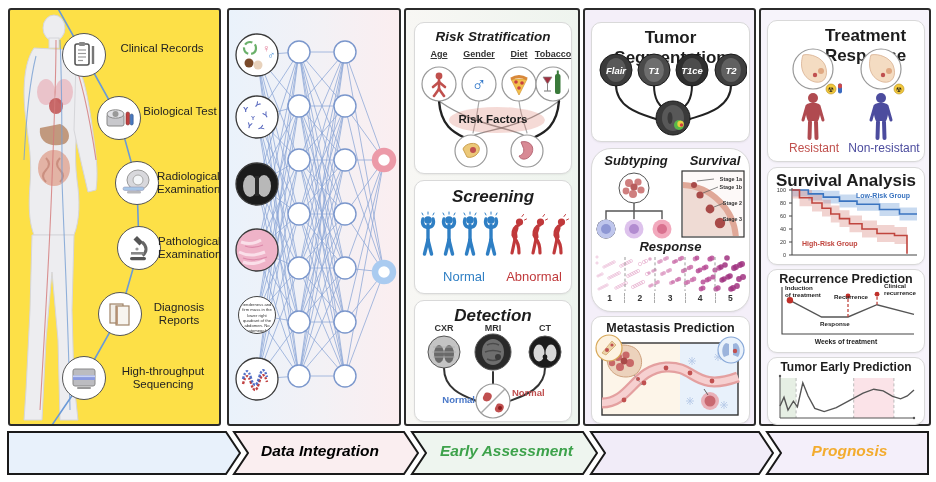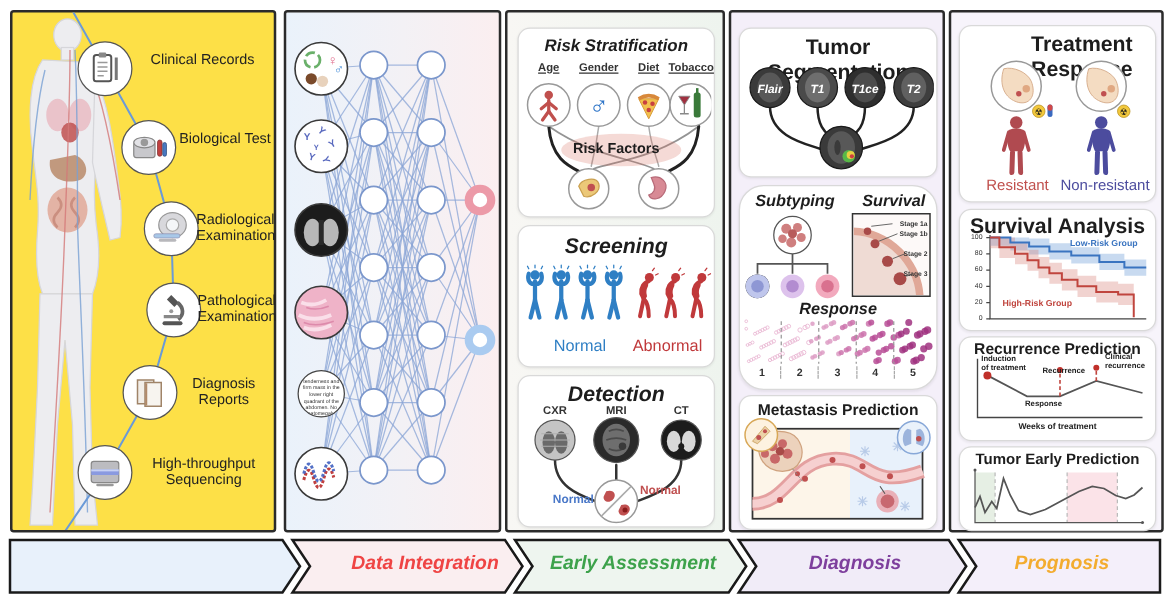--- a/index.html
+++ b/index.html
@@ -847,18 +847,17 @@
 
   <svg width="936" height="50" viewBox="0 0 936 50" style="position:absolute;left:0;top:429px;">
     <g stroke="#1a1a1a" stroke-width="2" stroke-linejoin="miter">
       <polygon points="8,3 226,3 240,24 226,45 8,45" fill="#e8f1fb"></polygon>
       <polygon points="234,3 404,3 418,24 404,45 234,45 248,24" fill="#faeef0"></polygon>
       <polygon points="412,3 583,3 597,24 583,45 412,45 426,24" fill="#eef5ef"></polygon>
       <polygon points="591,3 759,3 773,24 759,45 591,45 605,24" fill="#f1ecf8"></polygon>
       <polygon points="767,3 928,3 928,45 767,45 781,24" fill="#f4effa"></polygon>
     </g>
   </svg>
-  <div class="banner-label" style="left:256px;top:442px;width:168px;color:#ef4444;">Data Integration</div>
+  <div class="banner-label" style="left:236px;top:442px;width:168px;color:#000000;">Data Integration</div>
   <div class="banner-label" style="left:422px;top:442px;width:169px;color:#3da24b;">Early Assessment</div>
-  <div class="banner-label" style="left:601px;top:442px;width:166px;color:#7e3f9d;">Diagnosis</div>
   <div class="banner-label" style="left:777px;top:442px;width:145px;color:#f3ac2f;">Prognosis</div>
 
 </div>
 
 </body></html>

